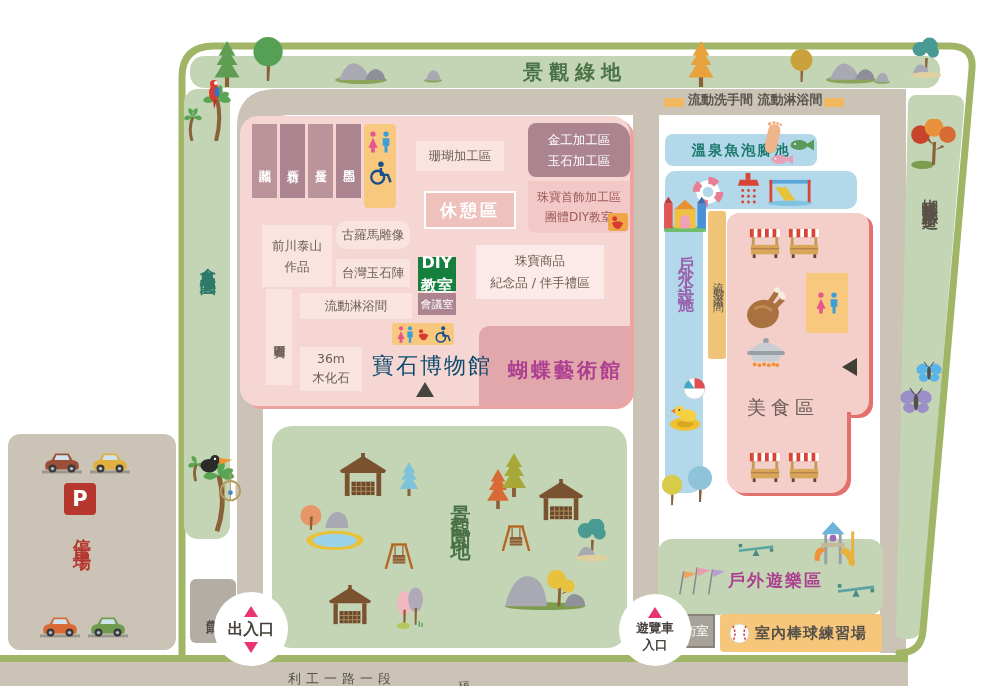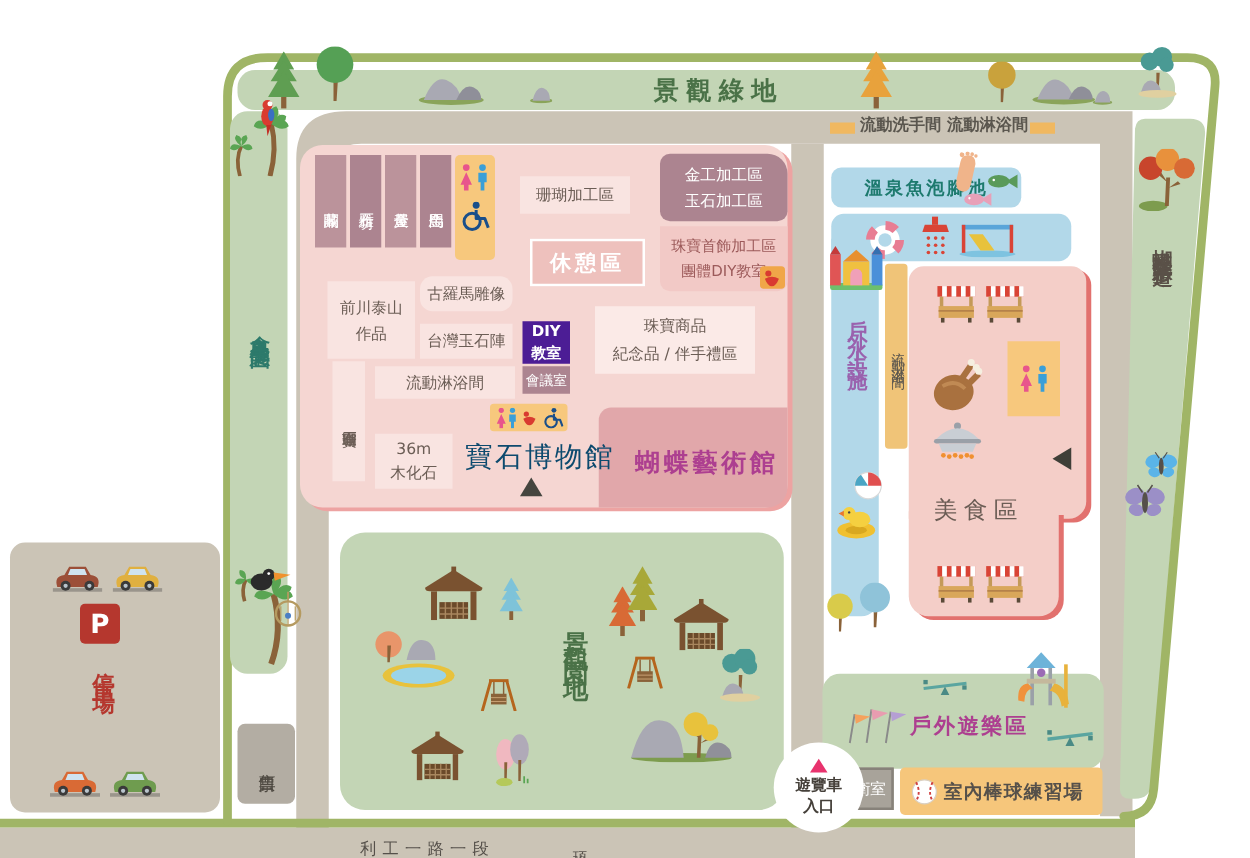--- a/index.html
+++ b/index.html
@@ -422,21 +422,21 @@
         <use href="#s-nursing"></use>
       </svg>
     </span>
 <div class="rbox" style="left:424px;top:160px;width:92px;height:38px;background:#eec1bd;border:2px solid #fff;color:#fff;font-size:17px;font-weight:bold;letter-spacing:3px;">休憩區</div>
 <div class="rbox lightroom" style="left:262px;top:194px;width:70px;height:62px;font-size:12.5px;line-height:1.7;flex-direction:column;">
   <span>前川泰山</span>
   <span>作品</span>
 </div>
 <div class="rbox lightroom" style="left:336px;top:190px;width:74px;height:28px;font-size:12.5px;border-radius:10px;">古羅馬雕像</div>
 <div class="rbox lightroom" style="left:336px;top:228px;width:74px;height:28px;font-size:12.5px;">台灣玉石陣</div>
-<div class="rbox" style="left:418px;top:226px;width:38px;height:34px;background:#4c1d95;color:#fff;font-size:12px;line-height:1.45;flex-direction:column;font-weight:bold;">
+<div class="rbox" style="left:418px;top:226px;width:38px;height:34px;background:#15803d;color:#fff;font-size:16px;line-height:1.45;flex-direction:column;font-weight:bold;">
   <span>DIY</span>
   <span>教室</span>
 </div>
 <div class="rbox darkroom" style="left:418px;top:262px;width:38px;height:22px;font-size:11px;">會議室</div>
 <div class="rbox lightroom" style="left:300px;top:262px;width:112px;height:26px;font-size:12.5px;">流動淋浴間</div>
 <div class="rbox lightroom vtext" style="left:266px;top:258px;width:26px;height:96px;font-size:11.5px;">寶石珊瑚區</div>
 <div class="abs orange" style="left:392px;top:292px;width:62px;height:22px;border-radius:3px;z-index:2;"></div>
 <span class="ic" style="left:397px;top:295px;width:8px;height:17px;color:#e8558c;">
       <svg>
         <use href="#s-personf"></use>
@@ -690,20 +690,25 @@
         <use href="#s-car"></use>
       </svg>
     </span>
 <span class="ic" style="left:88px;top:580px;width:40px;height:28px;color:#6f9c4f;">
       <svg>
         <use href="#s-car"></use>
       </svg>
     </span>
 
 <div class="rbox vtext" style="left:190px;top:548px;width:46px;height:64px;background:#b3ada3;border-radius:6px;font-size:14px;color:#4f4a42;letter-spacing:2px;">售票口</div>
+<div class="circle-gate" style="left:214px;top:561px;width:74px;height:74px;">
+  <div class="ctri-up"></div>
+  <div style="font-size:15.5px;margin:2px 0;">出入口</div>
+  <div class="ctri-down"></div>
+</div>
 <div class="circle-gate" style="left:619px;top:563px;width:72px;height:72px;">
   <div class="ctri-up"></div>
   <div style="font-size:12.5px;margin-top:2px;">遊覽車</div>
   <div style="font-size:12.5px;">入口</div>
 </div>
 <div class="abs" style="left:288px;top:639px;z-index:3;font-size:13px;color:#55504a;letter-spacing:5px;">利工一路一段</div>
 <div class="abs vtext" style="left:456px;top:641px;z-index:3;font-size:11.5px;color:#55504a;letter-spacing:2px;">頂強路</div>
 
 </div>
 

